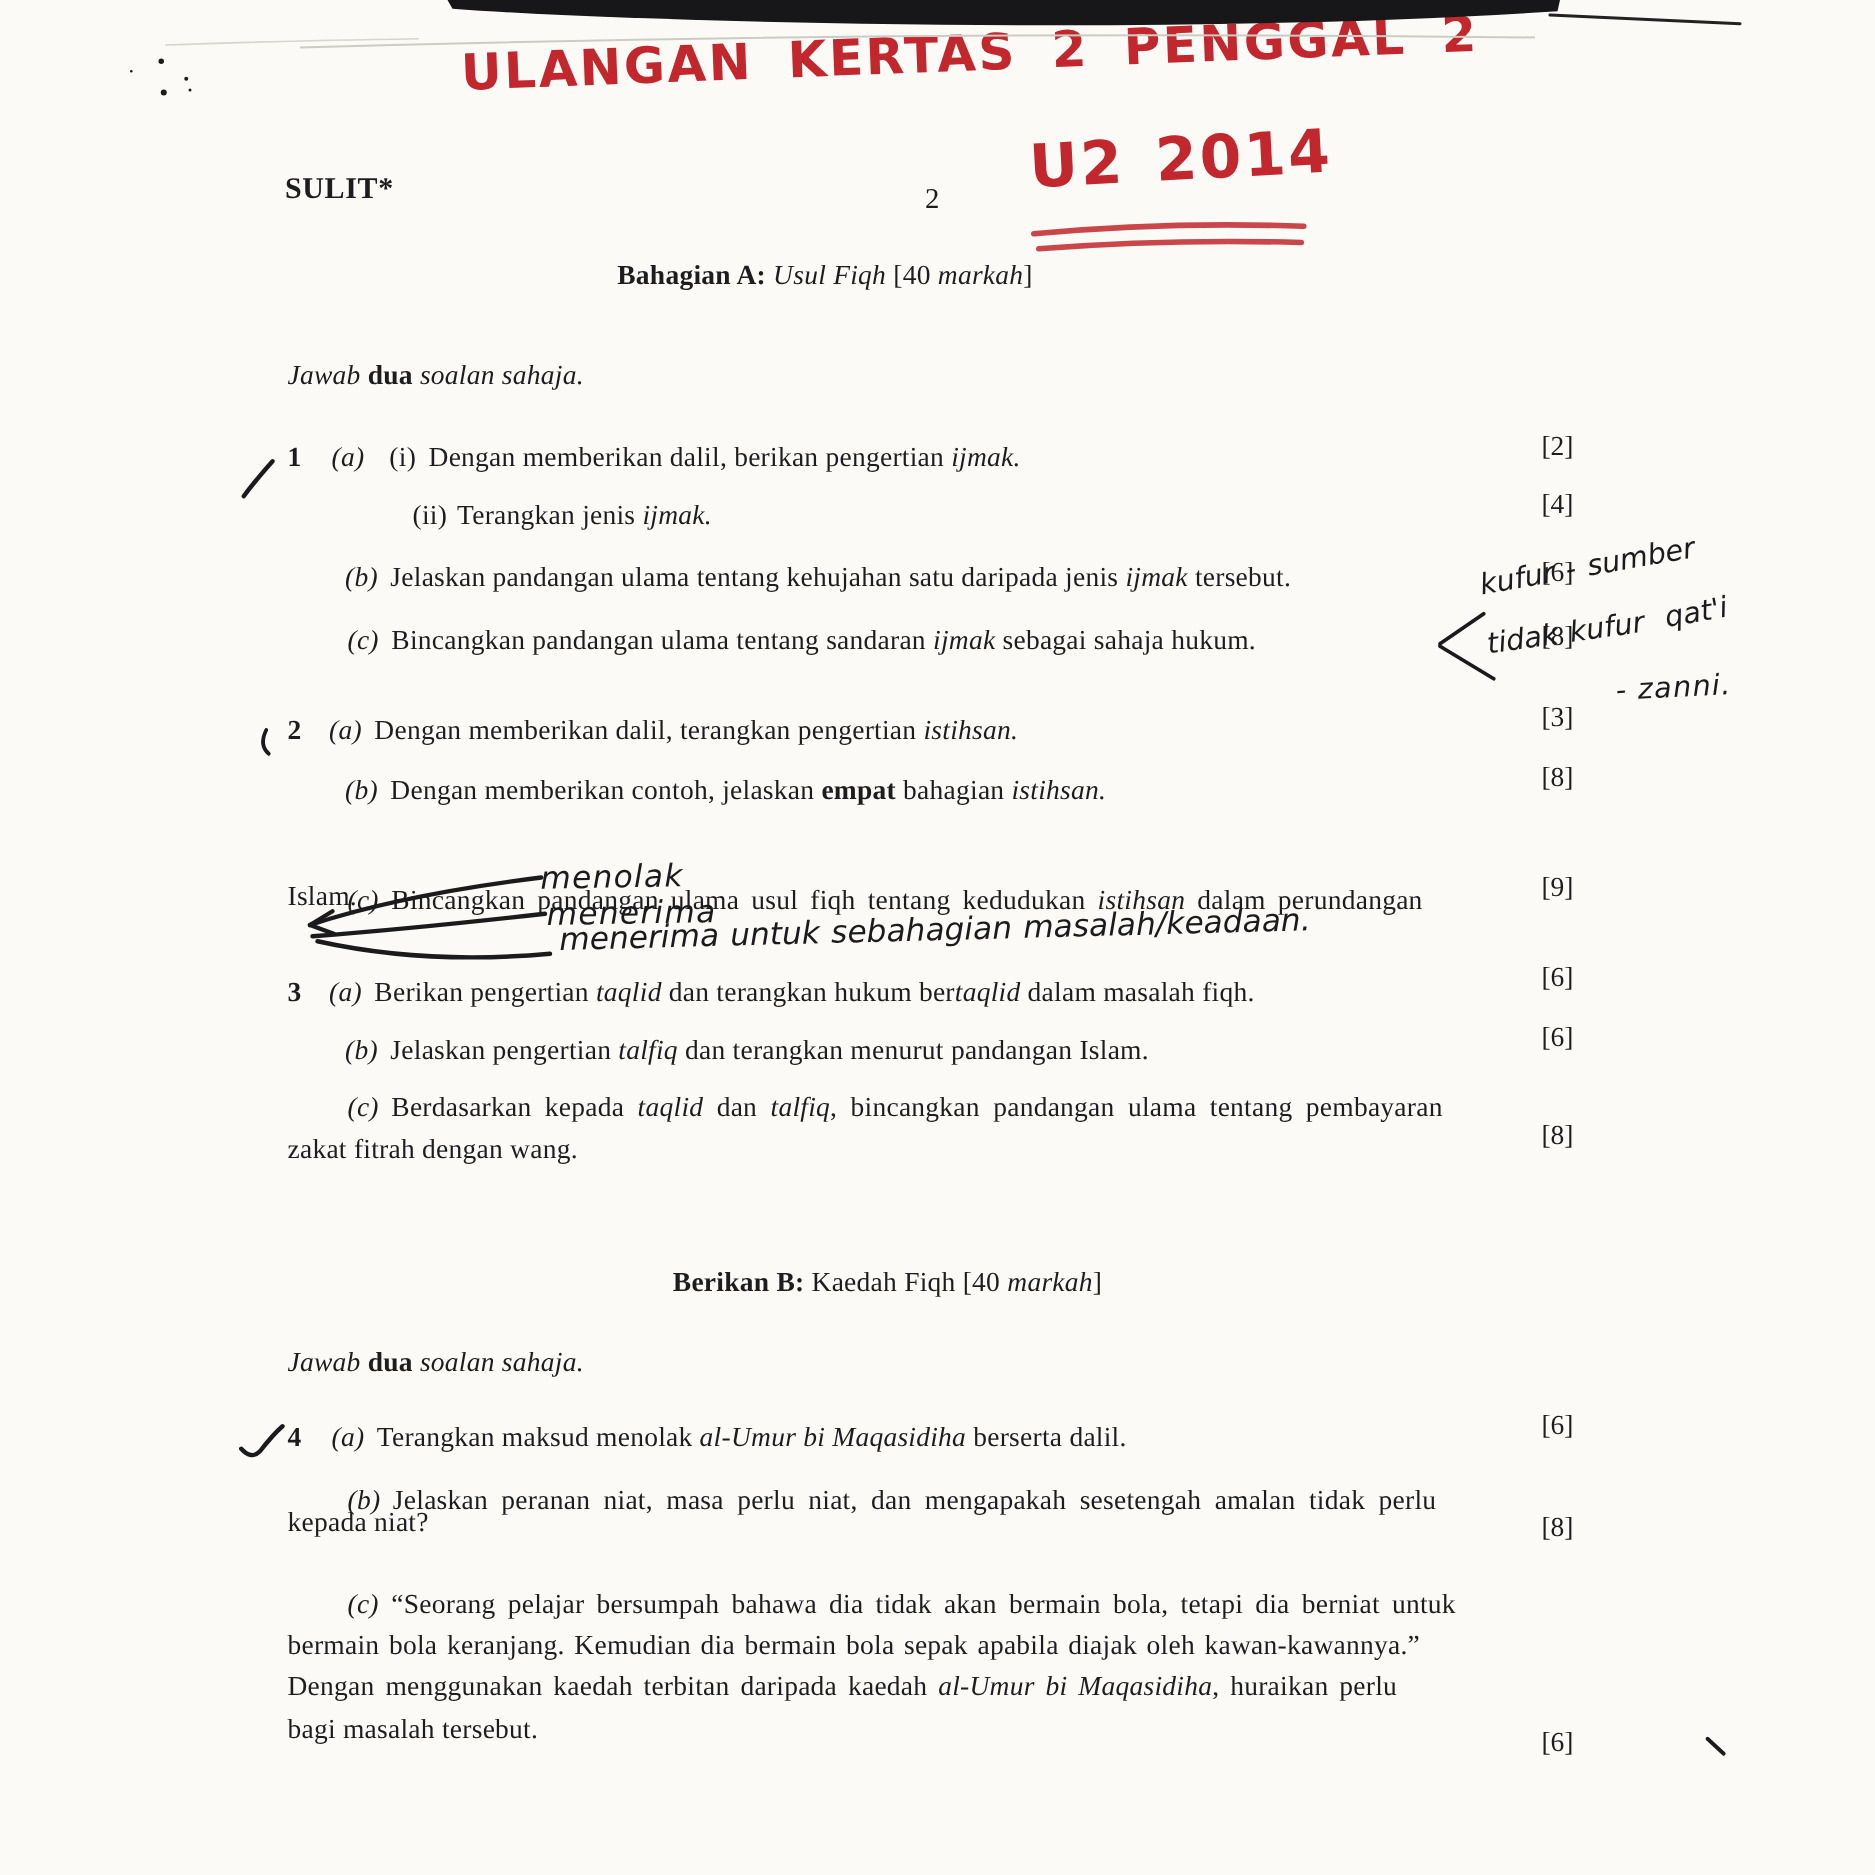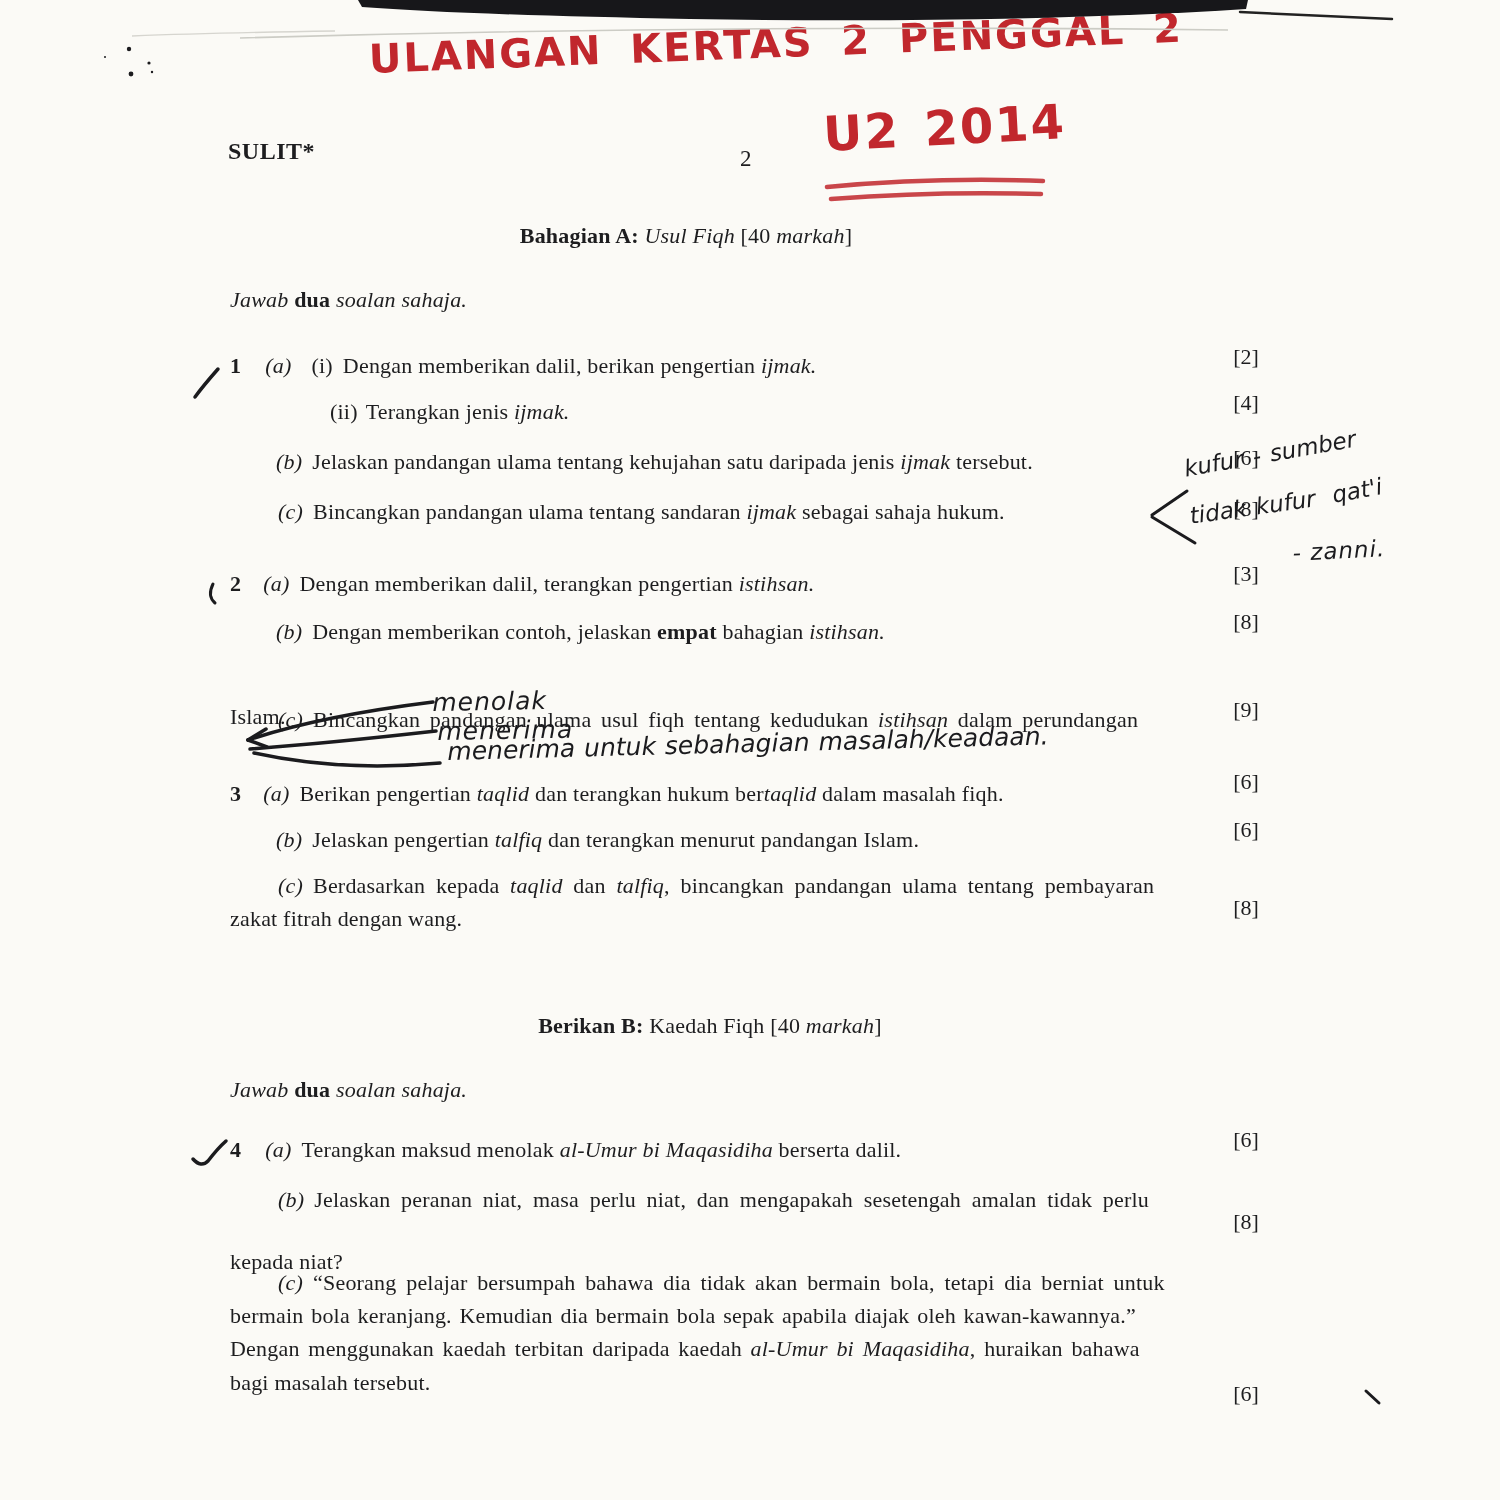--- a/index.html
+++ b/index.html
@@ -72,42 +72,42 @@
     </g>
     <g stroke="#1b1b1e" stroke-width="3" fill="none" stroke-linecap="round">
       <path d="M1366,1391 L1379,1403"></path>
     </g>
   </svg>
 
   <div id="classification" class="static-line">SULIT*</div>
   <div id="pagenum" class="static-line">2</div>
 
   <div id="text-layer">
-      <div class="tline" style="top: 222px; left: 0px; width: 1320px; text-align: center; padding-left: 26px;"><span style="font-weight: bold;">Bahagian A: </span><span style="font-style: italic;">Usul Fiqh </span><span>[40 </span><span style="font-style: italic;">markah</span><span>]</span></div>
+      <div class="tline" style="top: 206px; left: 0px; width: 1320px; text-align: center;"><span style="font-weight: bold;">Bahagian A: </span><span style="font-style: italic;">Usul Fiqh </span><span>[40 </span><span style="font-style: italic;">markah</span><span>]</span></div>
       <div class="tline" style="top: 286px; left: 230px;"><span style="font-style: italic;">Jawab </span><span style="font-weight: bold;">dua </span><span style="font-style: italic;">soalan sahaja.</span></div>
       <div class="tline" style="top: 352px; left: 230px;"><span style="font-weight: bold;">1</span><span style="display: inline-block; width: 24px;"></span><span style="font-style: italic;">(a)</span><span style="display: inline-block; width: 20px;"></span><span>(i)</span><span style="display: inline-block; width: 10px;"></span><span>Dengan memberikan dalil, berikan pengertian </span><span style="font-style: italic;">ijmak.</span></div>
       <div class="tline" style="top: 398px; left: 330px;"><span>(ii)</span><span style="display: inline-block; width: 8px;"></span><span>Terangkan jenis </span><span style="font-style: italic;">ijmak.</span></div>
       <div class="tline" style="top: 448px; left: 276px;"><span style="font-style: italic;">(b)</span><span style="display: inline-block; width: 10px;"></span><span>Jelaskan pandangan ulama tentang kehujahan satu daripada jenis </span><span style="font-style: italic;">ijmak</span><span> tersebut.</span></div>
       <div class="tline" style="top: 498px; left: 278px;"><span style="font-style: italic;">(c)</span><span style="display: inline-block; width: 10px;"></span><span>Bincangkan pandangan ulama tentang sandaran </span><span style="font-style: italic;">ijmak</span><span> sebagai sahaja hukum.</span></div>
       <div class="tline" style="top: 570px; left: 230px;"><span style="font-weight: bold;">2</span><span style="display: inline-block; width: 22px;"></span><span style="font-style: italic;">(a)</span><span style="display: inline-block; width: 10px;"></span><span>Dengan memberikan dalil, terangkan pengertian </span><span style="font-style: italic;">istihsan.</span></div>
       <div class="tline" style="top: 618px; left: 276px;"><span style="font-style: italic;">(b)</span><span style="display: inline-block; width: 10px;"></span><span>Dengan memberikan contoh, jelaskan </span><span style="font-weight: bold; margin-top: 26px;">empat</span><span> bahagian </span><span style="font-style: italic;">istihsan.</span></div>
       <div class="tline" style="top: 706px; left: 278px; word-spacing: 4px;"><span style="font-style: italic;">(c)</span><span style="display: inline-block; width: 10px;"></span><span>Bincangkan pandangan ulama usul fiqh tentang kedudukan </span><span style="font-style: italic;">istihsan</span><span> dalam perundangan</span></div>
       <div class="tline" style="top: 703px; left: 230px;"><span>Islam.</span></div>
       <div class="tline" style="top: 780px; left: 230px;"><span style="font-weight: bold;">3</span><span style="display: inline-block; width: 22px;"></span><span style="font-style: italic;">(a)</span><span style="display: inline-block; width: 10px;"></span><span>Berikan pengertian </span><span style="font-style: italic;">taqlid</span><span> dan terangkan hukum ber</span><span style="font-style: italic;">taqlid</span><span> dalam masalah fiqh.</span></div>
       <div class="tline" style="top: 826px; left: 276px;"><span style="font-style: italic;">(b)</span><span style="display: inline-block; width: 10px;"></span><span>Jelaskan pengertian </span><span style="font-style: italic;">talfiq</span><span> dan terangkan menurut pandangan Islam.</span></div>
       <div class="tline" style="top: 872px; left: 278px; word-spacing: 5px;"><span style="font-style: italic;">(c)</span><span style="display: inline-block; width: 10px;"></span><span>Berdasarkan kepada </span><span style="font-style: italic;">taqlid</span><span> dan </span><span style="font-style: italic;">talfiq</span><span>, bincangkan pandangan ulama tentang pembayaran</span></div>
       <div class="tline" style="top: 905px; left: 230px;"><span>zakat fitrah dengan wang.</span></div>
       <div class="tline" style="top: 1012px; left: 0px; width: 1420px; text-align: center;"><span style="font-weight: bold;">Berikan B: </span><span style="">Kaedah Fiqh </span><span>[40 </span><span style="font-style: italic;">markah</span><span>]</span></div>
       <div class="tline" style="top: 1076px; left: 230px;"><span style="font-style: italic;">Jawab </span><span style="font-weight: bold;">dua </span><span style="font-style: italic;">soalan sahaja.</span></div>
       <div class="tline" style="top: 1136px; left: 230px;"><span style="font-weight: bold;">4</span><span style="display: inline-block; width: 24px;"></span><span style="font-style: italic;">(a)</span><span style="display: inline-block; width: 10px;"></span><span>Terangkan maksud menolak </span><span style="font-style: italic;">al-Umur bi Maqasidiha</span><span> berserta dalil.</span></div>
       <div class="tline" style="top: 1186px; left: 278px; word-spacing: 5px;"><span style="font-style: italic;">(b)</span><span style="display: inline-block; width: 10px;"></span><span>Jelaskan peranan niat, masa perlu niat, dan mengapakah sesetengah amalan tidak perlu</span></div>
-      <div class="tline" style="top: 1248px; left: 230px;"><span>kepada niat?</span></div>
+      <div class="tline" style="top: 1204px; left: 230px;"><span>kepada niat?</span></div>
       <div class="tline" style="top: 1269px; left: 278px; word-spacing: 4px;"><span style="font-style: italic;">(c)</span><span style="display: inline-block; width: 10px;"></span><span>“Seorang pelajar bersumpah bahawa dia tidak akan bermain bola, tetapi dia berniat untuk</span></div>
       <div class="tline" style="top: 1302px; left: 230px; word-spacing: 2px;"><span>bermain bola keranjang. Kemudian dia bermain bola sepak apabila diajak oleh kawan-kawannya.”</span></div>
-      <div class="tline" style="top: 1335px; left: 230px; word-spacing: 3px;"><span>Dengan menggunakan kaedah terbitan daripada kaedah </span><span style="font-style: italic;">al-Umur bi Maqasidiha</span><span>, huraikan bahawa</span></div>
+      <div class="tline" style="top: 1335px; left: 230px; word-spacing: 3px;"><span>Dengan menggunakan kaedah terbitan daripada kaedah </span><span style="font-style: italic;">al-Umur bi Maqasidiha</span><span>, huraikan perlu</span></div>
       <div class="tline" style="top: 1369px; left: 230px;"><span>bagi masalah tersebut.</span></div>
     </div>
   <div id="marks-layer">
       <div class="mark" style="top: 344px;">[2]</div>
       <div class="mark" style="top: 390px;">[4]</div>
       <div class="mark" style="top: 445px;">[6]</div>
       <div class="mark" style="top: 496px;">[8]</div>
       <div class="mark" style="top: 561px;">[3]</div>
       <div class="mark" style="top: 609px;">[8]</div>
       <div class="mark" style="top: 697px;">[9]</div>

